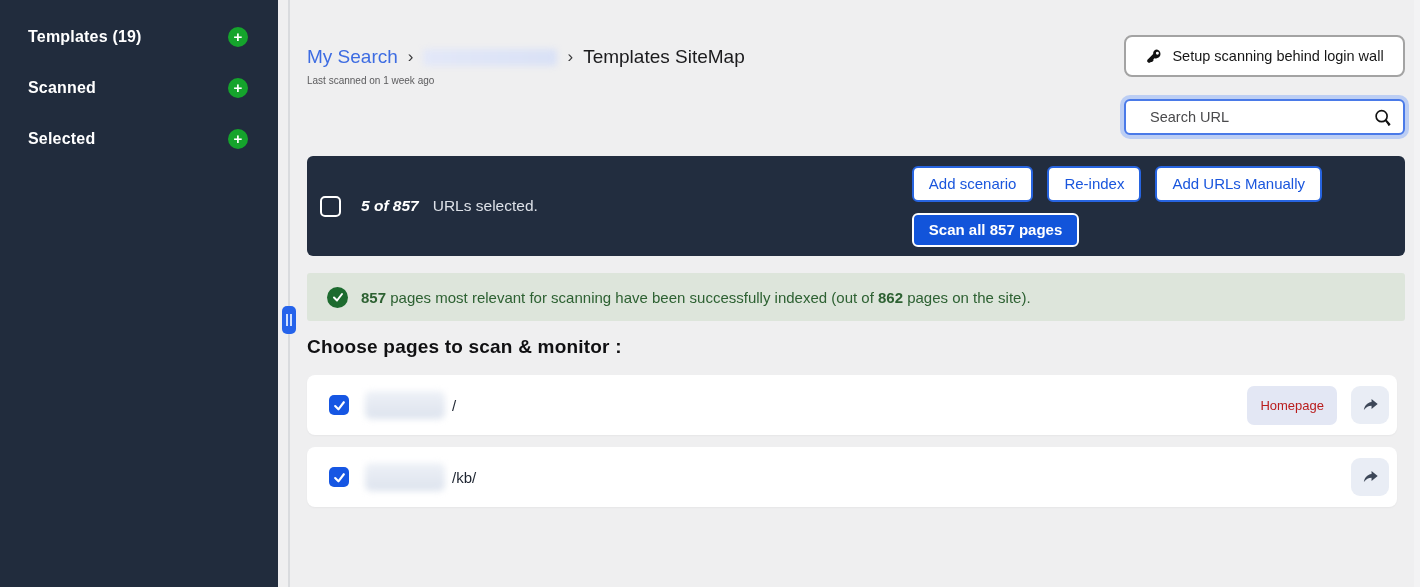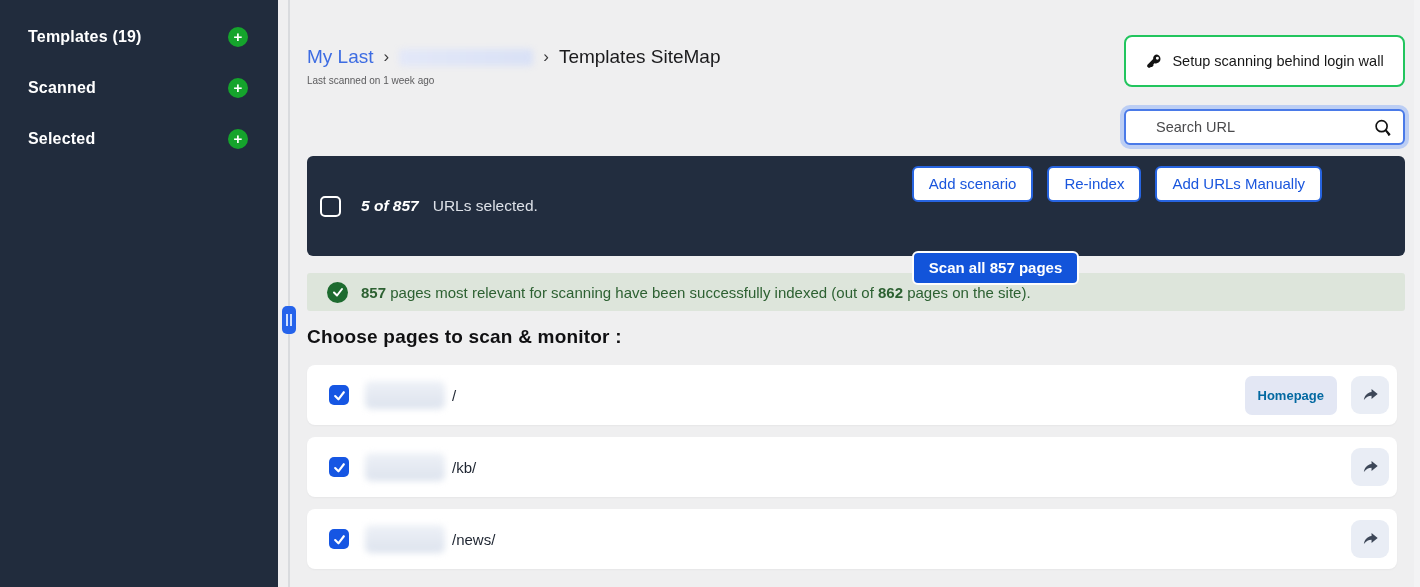--- a/index.html
+++ b/index.html
@@ -50,34 +50,34 @@
   }
   .crumb-current { color:#1b1b1d; font-weight:500; }
   .subtitle { margin-top:7px; font-size:10px; color:#5b5b5d; }
 
   
   .top-right {
     position:absolute; top:35px; right:15px; width:281px;
     display:flex; flex-direction:column; gap:22px; z-index:5;
   }
   .login-wall-btn {
-    height:52px; background:#fff; border:2px solid #22c55e; border-radius:8px;
+    height:42px; background:#fff; border:2px solid #a3a3a3; border-radius:8px;
     display:flex; align-items:center; justify-content:center; gap:10px;
     font-family:"Liberation Sans", sans-serif;
     font-size:14.5px; color:#161616; cursor:pointer;
   }
   .search-wrap {
     position:relative; height:36px;
     border:2px solid #4a7ae8; border-radius:6px;
     box-shadow:0 0 0 4px #bccef4; background:#fff;
     display:flex; align-items:center;
   }
   .search-wrap input {
     border:none; outline:none; flex:1; height:100%;
-    padding:0 34px 0 30px; font-size:14.5px;
+    padding:0 34px 0 24px; font-size:14.5px;
     font-family:"Liberation Sans", sans-serif; color:#2c2c2e; background:transparent;
   }
   .search-wrap input::placeholder { color:#4a4a4c; }
   .search-icon { position:absolute; right:9px; top:6px; cursor:pointer; }
 
   
   .toolbar {
     margin-top:70px; height:100px; background:#222d3f; border-radius:6px;
     display:flex; align-items:center; padding-left:13px;
   }
@@ -86,29 +86,29 @@
     background:transparent; cursor:pointer; flex:0 0 21px;
   }
   .sel-text { margin-left:20px; font-size:15.5px; color:#fff; }
   .sel-bold { font-weight:700;font-style:italic; }
   .sel-suffix { margin-left:14px; color:#dde1e8; font-weight:400; }
 
   .btn-group { margin-left:auto; margin-right:83px; display:flex; flex-direction:column; gap:11px; }
   .btn-row { display:flex; gap:14px; }
   .btn {
     height:36px; border-radius:6px; padding:0 15px; font-size:15px; cursor:pointer;
-    font-family:"Liberation Sans", sans-serif; font-weight:500; white-space:nowrap;margin-top:38px;
+    font-family:"Liberation Sans", sans-serif; font-weight:500; white-space:nowrap;
   }
   .btn.outline { background:#fff; color:#1a56dd; border:2px solid #2764e0; }
   .btn.primary { background:#1254da; color:#fff; border:2px solid #fdfdfd; font-weight:700; }
   .btn.primary .num { font-weight:800; }
 
   
   .banner {
-    margin-top:17px; height:38px; background:#dde5db; border-radius:3px;
+    margin-top:17px; height:48px; background:#dde5db; border-radius:3px;
     display:flex; align-items:center; padding-left:20px; gap:13px;
   }
   .check-circle {
     width:21px; height:21px; border-radius:50%; background:#1d6b2f;
     display:flex; align-items:center; justify-content:center; flex:0 0 21px;
   }
   .banner-text { font-size:15px; color:#2d6132; }
   .banner-text b { font-weight:700; }
 
   
@@ -126,21 +126,21 @@
     display:flex; align-items:center; justify-content:center; cursor:pointer; flex:0 0 20px;
   }
   .row-blur {
     width:80px; height:28px; margin-left:16px; border-radius:6px;
     background:linear-gradient(180deg,#eef1f7,#dde3ee);
     filter:blur(3px); flex:0 0 80px;
   }
   .row-path { margin-left:7px; font-size:15px; color:#1d2430; }
   .row-right { margin-left:auto; display:flex; align-items:center; gap:14px; }
   .badge {
-    background:#e3e7f4; color:#0369a1; font-size:13px; font-weight:700;
+    background:#e3e7f4; color:#b91c1c; font-size:13px; font-weight:400;
     padding:12px 13px; border-radius:7px; cursor:pointer;
   }
   .share-btn {
     width:38px; height:38px; border-radius:9px; background:#e9edf5; border:none;
     display:flex; align-items:center; justify-content:center; cursor:pointer;
   }
 
   
   .scroll-track { position:absolute; right:0; top:0; bottom:0; width:6px; background:#f3f3f4; }
 </style>
@@ -188,21 +188,21 @@
           <line x1="14.8" y1="14.3" x2="19.4" y2="19.6" stroke="#111" stroke-width="2.4"></line>
         </svg>
       </span>
     </div>
   </div>
 
   <div class="content">
 
     <div class="header-block">
       <div class="breadcrumb">
-        <a class="crumb-link">My Last</a>
+        <a class="crumb-link">My Search</a>
         <span class="crumb-sep">›</span>
         <span class="crumb-blur"></span>
         <span class="crumb-sep">›</span>
         <span class="crumb-current">Templates SiteMap</span>
       </div>
       <div class="subtitle">Last scanned on 1 week ago</div>
     </div>
 
     <div class="toolbar">
       <div class="cb-dark"></div>
@@ -266,34 +266,16 @@
           <button class="share-btn">
             <span style="display:inline-flex;">
               <svg width="21" height="21" viewBox="0 0 24 24">
                   <path d="M13.2 4.6v3.5C8 8.9 5.2 12.4 4.4 17.2c2.4-3.3 5.3-4.9 8.8-4.9v3.6l7-5.6-7-5.7z" fill="#3d4758"></path>
                 </svg>
             </span>
           </button>
         </span>
       </div>
 
-      <div class="url-row">
-        <span class="cb-blue">
-          <svg width="13" height="13" viewBox="0 0 24 24">
-              <polyline points="4,13 10,19 20,6" fill="none" stroke="#fff" stroke-width="4" stroke-linecap="round" stroke-linejoin="round"></polyline>
-            </svg>
-        </span>
-        <span class="row-blur"></span>
-        <span class="row-path">/news/</span>
-        <span class="row-right">
-          <button class="share-btn">
-            <span style="display:inline-flex;">
-              <svg width="21" height="21" viewBox="0 0 24 24">
-                  <path d="M13.2 4.6v3.5C8 8.9 5.2 12.4 4.4 17.2c2.4-3.3 5.3-4.9 8.8-4.9v3.6l7-5.6-7-5.7z" fill="#3d4758"></path>
-                </svg>
-            </span>
-          </button>
-        </span>
-      </div>
 
     </div>
   </div>
 </main>
 
 </body></html>

